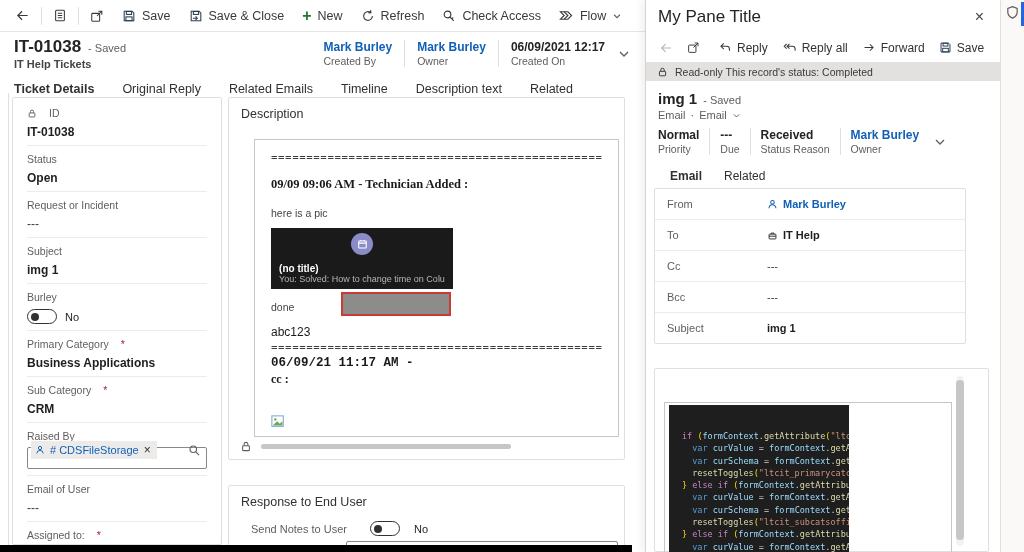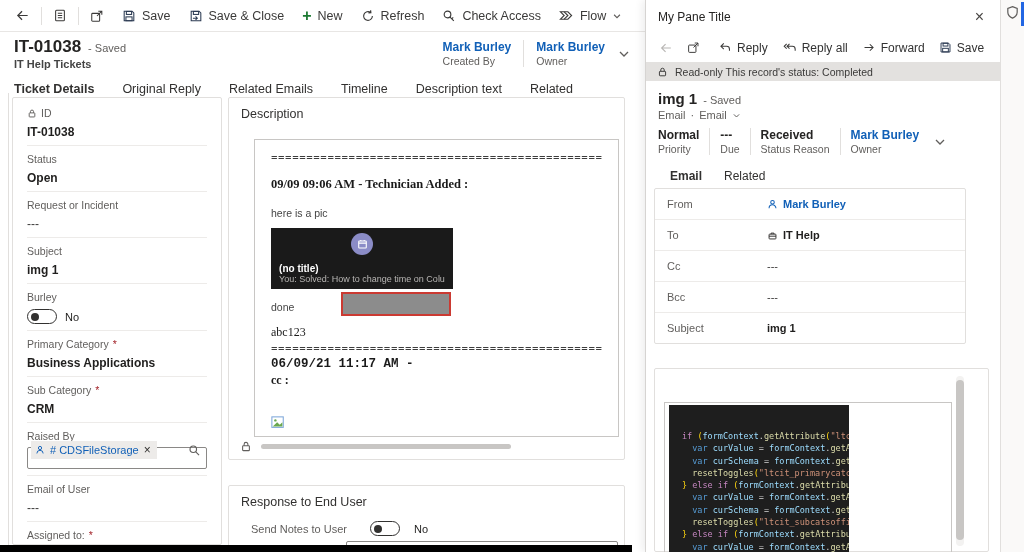--- a/index.html
+++ b/index.html
@@ -30,21 +30,21 @@
   .sum-lbl { font-size:10.5px; color:#605e5c; margin-top:1px; }
 
   .tabbar { display:flex; gap:28px; padding:12px 14px 0; font-size:12.5px; color:#323130; }
   .tab { padding-bottom:7px; cursor:default; white-space:nowrap; }
   .tab.active { font-weight:bold; border-bottom:2px solid #2266e3; }
 
   .card { position:absolute; background:#fff; border:1px solid #e1dfdd; border-radius:2px; }
   .card-left { left:12px; top:97px; width:210px; height:448px; padding:2px 14px 0; overflow:hidden; }
   .fld { padding:7px 0 6px; border-bottom:1px solid #edebe9; }
   .fld:last-child { border-bottom:none; }
-  .flabel { font-size:10.5px; color:#605e5c; display:flex; align-items:center; gap:4px; }
+  .flabel { font-size:10.5px; color:#605e5c; display:flex; align-items:center; gap:12px; }
   .req { color:#a4262c; }
   .fvalue { font-size:12px; font-weight:bold; color:#201f1e; margin-top:6px; }
   .fvalue.dash { font-weight:normal; color:#3b3a39; }
   .toggle-row { display:flex; align-items:center; gap:8px; margin-top:6px; }
   .toggle { width:30px; height:15px; border:1px solid #323130; border-radius:9px; position:relative; background:#fff; flex:0 0 auto; }
   .toggle::after { content:""; position:absolute; left:3px; top:2.5px; width:8px; height:8px; border-radius:50%; background:#323130; }
   .toggle-lbl { font-size:11px; color:#201f1e; }
   .lookup { margin-top:5px; border:1px solid #8a8886; border-radius:2px; height:22px; display:flex; align-items:center; justify-content:space-between; padding:0 5px 16px 3px; }
   .tag { background:#edebe9; display:flex; align-items:center; gap:5px; padding:2px 6px 2px 4px; font-size:11px; color:#1160b7; white-space:nowrap; }
   .tag .x { color:#323130; font-size:12px; }
@@ -57,42 +57,42 @@
   .sep { font-family:"Liberation Serif", serif; font-size:11.5px; font-weight:bold; color:#3c3c3c; white-space:nowrap; overflow:hidden; letter-spacing:0.5px; margin-bottom:13px; }
   .sep2 { margin-bottom:2px; }
   .eheading { font-family:"Liberation Serif", serif; font-size:12.5px; font-weight:bold; color:#1a1a1a; margin-bottom:15px; }
   .eline { font-size:10.5px; color:#444; margin-bottom:9px; }
   .teams-card { width:182px; background:#1a1a1a; display:flex; align-items:center; gap:8px; padding:5px 8px; margin-bottom:12px;flex-direction:column; }
   .tc-ic { width:22px; height:22px; border-radius:50%; background:#8b8cc7; display:flex; align-items:center; justify-content:center; flex:0 0 auto; }
   .tc-txt { overflow:hidden; }
   .tc-title { font-size:10px; font-weight:bold; color:#fff; }
   .tc-sub { font-size:9px; color:#b8b6b4; white-space:nowrap; overflow:hidden; }
   .eline-done { margin-bottom:9px; }
-  .abc { font-family:Liberation Serif, serif; font-size:12px; color:#1a1a1a; margin-bottom:3px;margin-top:12px; }
+  .abc { font-family:Liberation Sans, sans-serif; font-size:12px; color:#1a1a1a; margin-bottom:3px;margin-top:12px; }
   .eheading2 { margin-bottom:2px;font-family:Liberation Mono, monospace; }
   .ecc { font-family:"Liberation Serif", serif; font-size:12px; font-weight:bold; color:#1a1a1a; }
   .redaction { position:absolute; left:86px; top:152px; width:110px; height:24px; background:#8c8c8c; border:2px solid #cb3a32; }
   .broken-img { margin-top:28px; }
   .hscroll-row { position:absolute; left:228px; top:440px; width:397px; display:flex; align-items:center; gap:9px; padding-left:12px; }
   .hscroll { width:250px; height:5px; border-radius:3px; background:#c8c6c4; }
 
   
   .card-resp { left:228px; top:485px; width:397px; height:66px; overflow:hidden; }
   .resp-row { display:flex; align-items:center; gap:14px; padding:3px 12px 0 22px; }
   .resp-lbl { font-size:11px; color:#605e5c; width:105px; }
   .resp-divider { border-top:1px solid #edebe9; margin:9px 12px 0 22px; }
   .resp-textbox { position:absolute; left:117px; top:55px; width:272px; height:14px; border:1px solid #8a8886; border-radius:2px; background:#fff; }
 
   .left-rail-line { position:absolute; left:8px; top:93px; width:1px; height:452px; background:#e1dfdd; }
   .bottom-bar { position:absolute; left:0; top:545px; width:632px; height:7px; background:#000; }
 
   
   .pane { position:absolute; left:645px; top:0; width:355px; height:552px; background:#fff; border-left:1px solid #d6d4d2; box-shadow:-3px 0 8px rgba(0,0,0,0.07); }
   .pane-header { height:33px; display:flex; align-items:center; justify-content:space-between; padding:0 12px; }
-  .pane-title { font-size:12px; color:#252423; }
+  .pane-title { font-size:17px; color:#252423; }
   .pane-close { font-size:16px; color:#484644; line-height:1; padding:2px 4px; }
   .pane-cmdbar { height:29px; display:flex; align-items:center; padding:0 6px; color:#333; }
   .pcmd { display:flex; align-items:center; gap:5px; padding:4px 7px; font-size:12px; white-space:nowrap; }
   .pcmd.disabled { color:#b8b6b4; }
   .pane-banner { height:19px; background:#e3e1df; display:flex; align-items:center; gap:7px; padding:0 11px; font-size:10.5px; color:#3b3a39; }
   .pane-rec { padding:9px 12px 0; }
   .prec-title-line { display:flex; align-items:baseline; gap:6px; }
   .prec-title { font-size:15px; font-weight:bold; color:#252423; }
   .prec-sub { display:flex; align-items:center; gap:5px; font-size:11px; color:#605e5c; margin-top:2px; }
   .psummary { display:flex; align-items:center; margin-top:7px; }
@@ -200,20 +200,24 @@
     </div>
     <div class="summary">
       <div class="sum-item">
         <div class="sum-val link">Mark Burley</div>
         <div class="sum-lbl">Created By</div>
       </div>
       <div class="sum-item">
         <div class="sum-val link">Mark Burley</div>
         <div class="sum-lbl">Owner</div>
       </div>
+      <div class="sum-item">
+        <div class="sum-val">06/09/2021 12:17</div>
+        <div class="sum-lbl">Created On</div>
+      </div>
       <svg class="chev" width="14" height="14" viewBox="0 0 14 14" fill="none" stroke="#605e5c" stroke-width="1.3">
           <path d="M3 5 l4 4 4 -4"></path>
         </svg>
     </div>
   </div>
 
   <div class="tabbar">
     <span class="tab active">Ticket Details</span>
     <span class="tab">Original Reply</span>
     <span class="tab">Related Emails</span>

